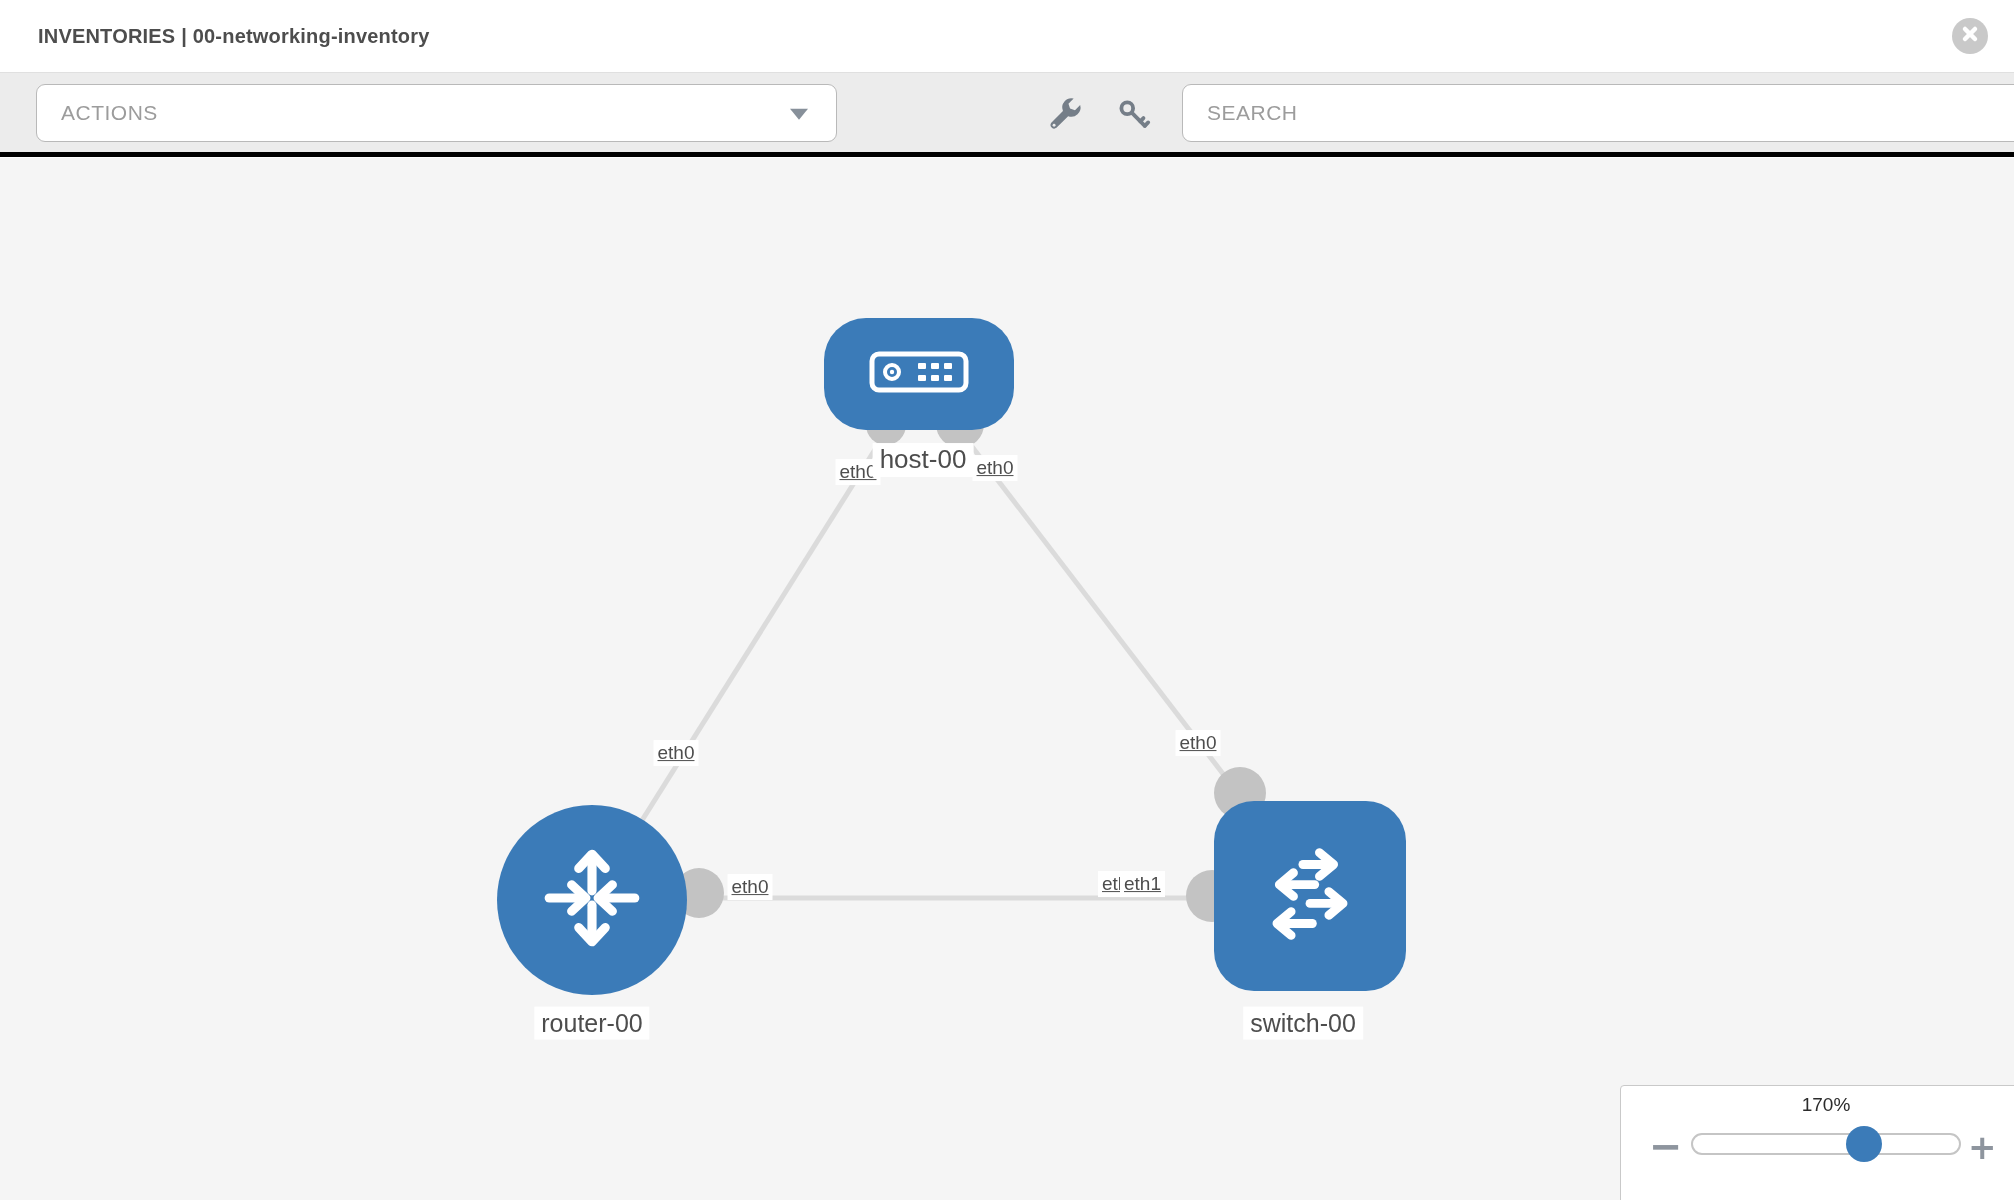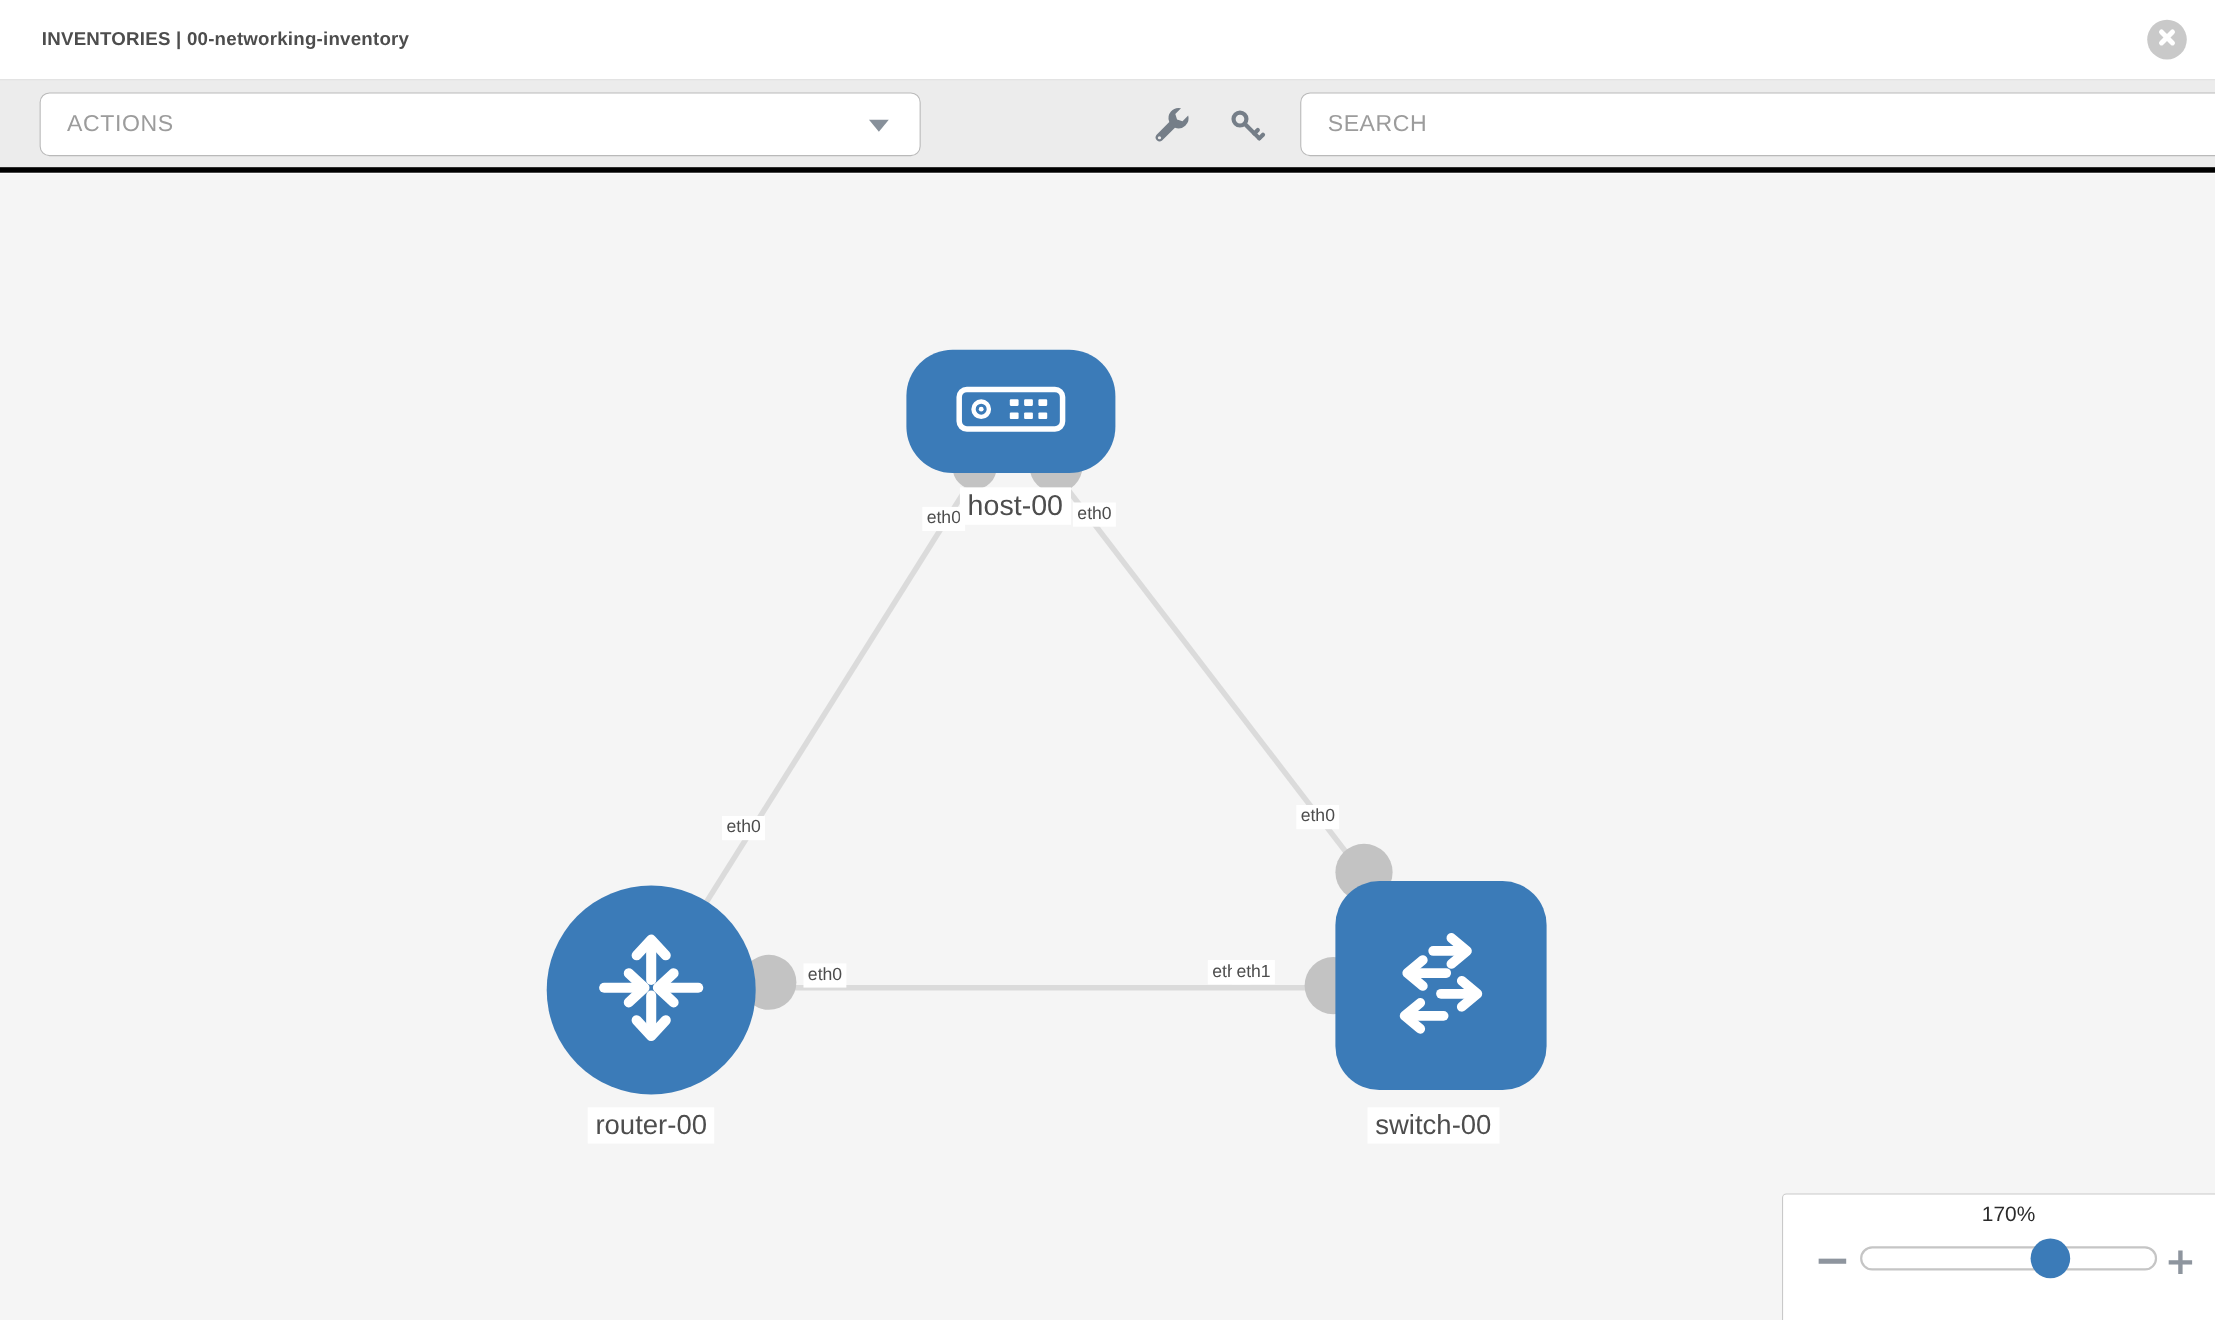--- a/index.html
+++ b/index.html
@@ -13,21 +13,21 @@
     background: #fff;
   }
 
   
   .header {
     position: absolute; top: 0; left: 0; right: 0; height: 72px;
     background: #fff;
   }
   .page-title {
     position: absolute; left: 38px; top: 50%; transform: translateY(-50%);
-    font-size: 17px; font-weight: 700; color: #4d4d4d; letter-spacing: 0.2px;
+    font-size: 20px; font-weight: 700; color: #4d4d4d; letter-spacing: 0.2px;
   }
   .close-btn {
     position: absolute; right: 26px; top: 18px;
     width: 36px; height: 36px; border-radius: 50%;
     background: #c9c9c9; cursor: pointer;
     display: flex; align-items: center; justify-content: center;
   }
 
   
   .toolbar {
@@ -75,21 +75,21 @@
     cursor: pointer;
   }
   .node-host   { left: 824px; top: 160px; width: 190px; height: 112px; border-radius: 42px; }
   .node-router { left: 497px; top: 647px; width: 190px; height: 190px; border-radius: 50%; }
   .node-switch { left: 1214px; top: 643px; width: 192px; height: 190px; border-radius: 40px; }
 
   .chip {
     position: absolute; background: #fff; color: #4d4d4d;
     white-space: nowrap; line-height: 1.15;
   }
-  .iface-chip { z-index: 3; font-size: 16px; padding: 2px 4px; transform: translate(-50%,-50%); }
+  .iface-chip { z-index: 3; font-size: 19px; padding: 2px 4px; transform: translate(-50%,-50%); text-decoration: underline; }
   .iface-chip.anchored { transform: translateY(-50%); }
   .node-label { z-index: 4; font-size: 25px; padding: 2px 7px; transform: translate(-50%,-50%); }
   .node-label.host { font-size: 26px; }
 
   
   .zoom-panel {
     position: absolute; left: 1620px; top: 1085px; width: 400px; height: 130px;
     background: #fff; border: 1px solid #c9c9c9; border-radius: 4px; z-index: 10;
   }
   .zoom-level {

